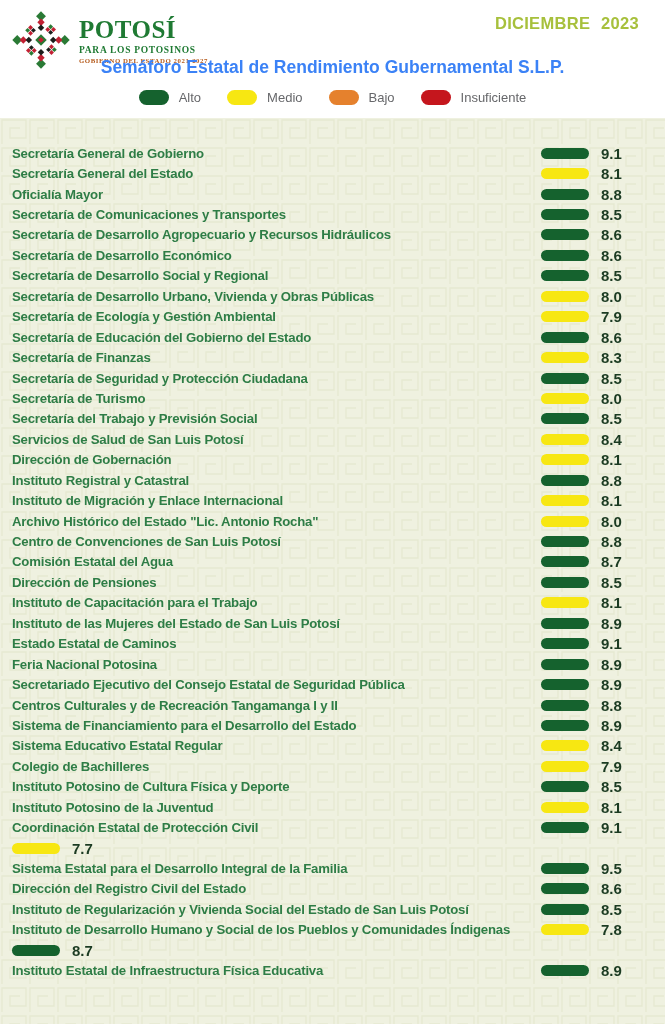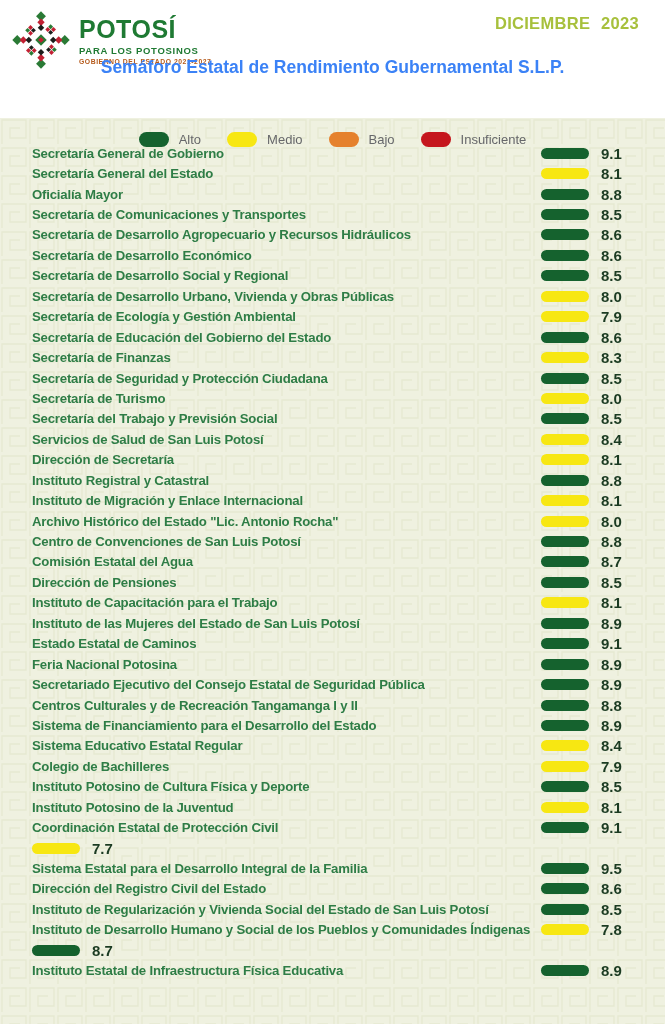--- a/index.html
+++ b/index.html
@@ -3,35 +3,35 @@
 <meta charset="utf-8">
 <style>
   html,body { margin:0; padding:0; background:#fff; }
   body { font-family:"Liberation Sans", sans-serif; }
   .page { position:relative; width:665px; height:1024px; background:#ffffff; overflow:hidden; }
 
   
   header { position:relative; height:118px; background:#ffffff; z-index:2; }
   .logo { position:absolute; top:4px; left:12px; display:flex; align-items:flex-start; gap:9px; }
   .emblem { width:58px; height:66px; margin-top:3px; }
-  .logo-text { padding-top:13px; }
+  .logo-text { padding-top:13px;font-family:Liberation Serif, serif; }
   .logo-title { color:#1f7a33; font-size:25px; font-weight:bold; line-height:1; letter-spacing:0.5px; }
   .logo-subtitle { color:#1f7a33; font-size:9.5px; font-weight:bold; letter-spacing:0.7px; margin-top:3px; }
   .logo-tagline { color:#b55a1b; font-size:6.8px; font-weight:bold; letter-spacing:0.55px; margin-top:2px; }
   .date { position:absolute; top:14px; right:26px; color:#a7c03c; font-weight:bold; font-size:16.5px; word-spacing:6px; letter-spacing:0.3px; }
   .title { position:absolute; top:57px; left:0; right:0; margin:0; text-align:center; color:#3b82f6; font-size:17.5px; font-weight:bold; }
   .legend { position:absolute; top:90px; left:0; right:0; display:flex; justify-content:center; align-items:center; gap:26px; }
-  .legend-item { display:flex; align-items:center; gap:10px;margin-top:42px; }
+  .legend-item { display:flex; align-items:center; gap:10px; }
   .legend-pill { width:30px; height:15px; border-radius:8px; display:inline-block; }
   .legend-label { color:#66676a; font-size:13px; }
 
   
   main { position:absolute; top:118px; left:0; right:0; bottom:0; background:#eff1e0; }
   .bg-pattern { position:absolute; top:0; left:0; width:100%; height:100%; opacity:0.55; }
-  .rows { position:relative; padding:25px 30px 0 32px; z-index:1; }
+  .rows { position:relative; padding:25px 30px 0 12px; z-index:1; }
   .row { display:flex; align-items:center; height:20.45px; }
   .agency { flex:1 1 auto; min-width:0; overflow:hidden; white-space:nowrap;
             color:#2e7d46; font-weight:bold; font-size:13.2px; letter-spacing:-0.2px; }
   .bar { flex:none; width:48px; height:11px; border-radius:6px; margin-right:12px; }
   .score { flex:none; width:34px; text-align:left; color:#1b3b22; font-weight:bold; font-size:15px; }
 </style>
 </head>
 <body>
 
 <div class="page">
@@ -190,21 +190,21 @@
     <span class="score">8.5</span>
   </div>
 
   <div class="row">
     <span class="agency">Servicios de Salud de San Luis Potosí</span>
     <span class="bar" style="background: rgb(247, 231, 18);"></span>
     <span class="score">8.4</span>
   </div>
 
   <div class="row">
-    <span class="agency">Dirección de Secretaría</span>
+    <span class="agency">Dirección de Gobernación</span>
     <span class="bar" style="background: rgb(247, 231, 18);"></span>
     <span class="score">8.1</span>
   </div>
 
   <div class="row">
     <span class="agency">Instituto Registral y Catastral</span>
     <span class="bar" style="background: rgb(21, 98, 46);"></span>
     <span class="score">8.8</span>
   </div>
 

